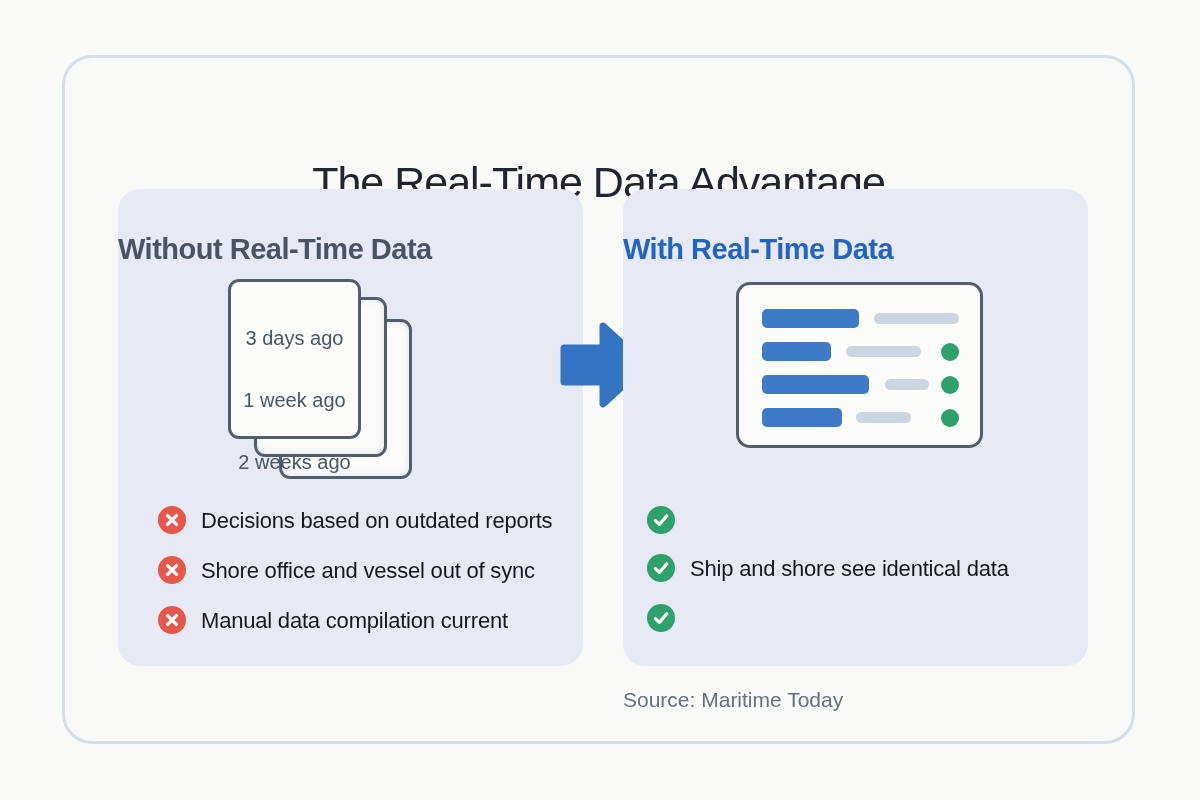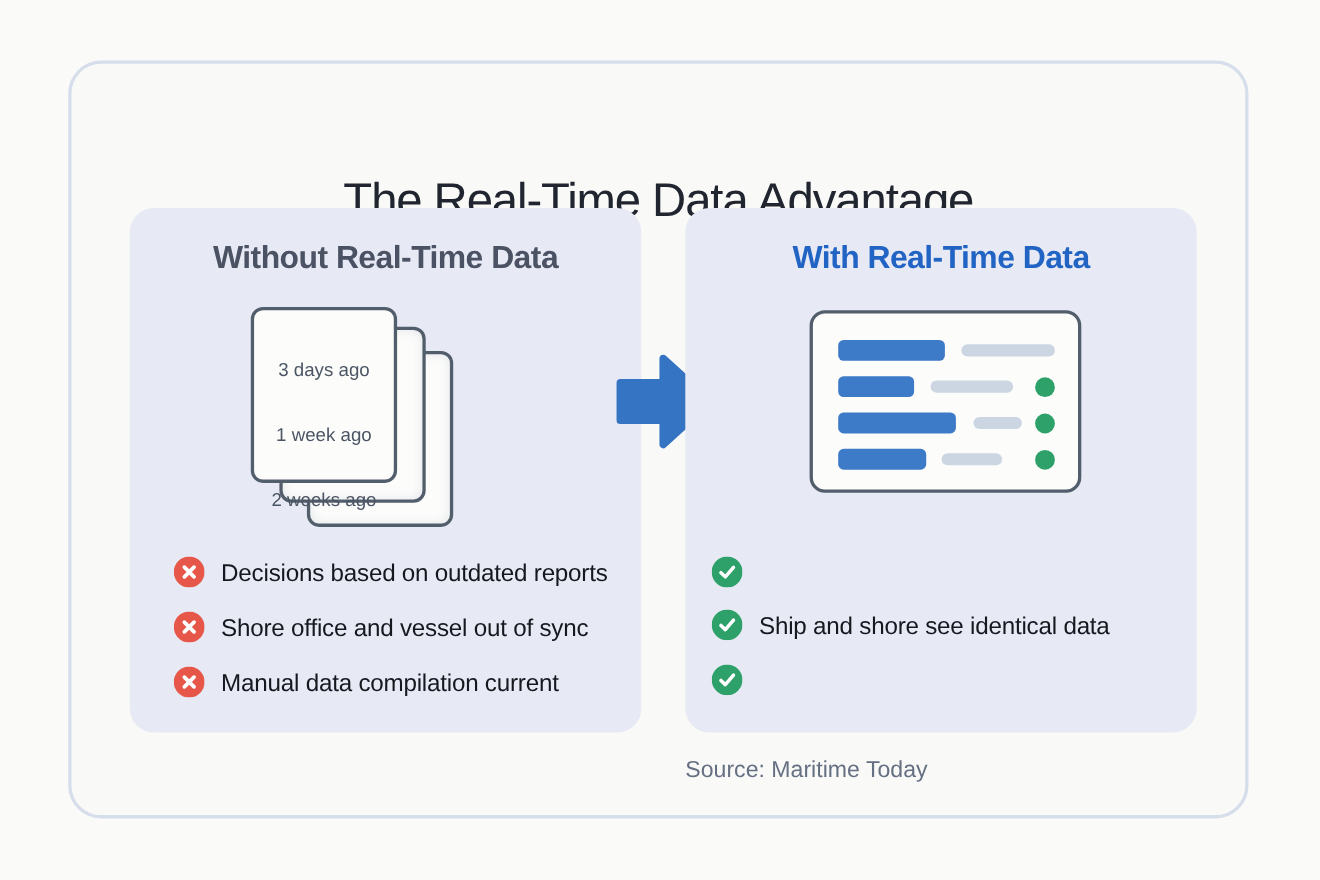--- a/index.html
+++ b/index.html
@@ -52,22 +52,21 @@
   .panel {
     position: absolute;
     top: 131px;
     width: 465px; height: 477px;
     background: var(--panel-bg);
     border-radius: 22px;
   }
   .panel-left { left: 53px; }
   .panel-right { left: 558px; }
   .panel-heading {
-    margin-top: 30px;
-    text-align: center;
+    margin-top: 44px;
     font-size: 29px;
     font-weight: 700;
     letter-spacing: -0.5px;
   }
   .panel-left .panel-heading { color: var(--left-heading-color); }
   .panel-right .panel-heading { color: var(--blue-heading); }
 
   
   .doc-stack {
     position: absolute;
@@ -85,21 +84,21 @@
   .doc-back-1 { left: 26px; top: 18px; box-shadow: inset 0 0 10px rgba(180,188,200,0.35); }
   .doc-front {
     left: 0; top: 0;
     display: flex;
     flex-direction: column;
     justify-content: space-evenly;
     align-items: center;
     padding: 6px 10px;
   }
   .doc-label {
-    font-size: 17px;
+    font-size: 20px;
     font-weight: 500;
     color: var(--doc-text);
     white-space: nowrap;
     margin-top: 39px;
   }
   .doc-divider {
     width: 96px; height: 3px;
     border-radius: 2px;
     background: var(--doc-divider);
   }

